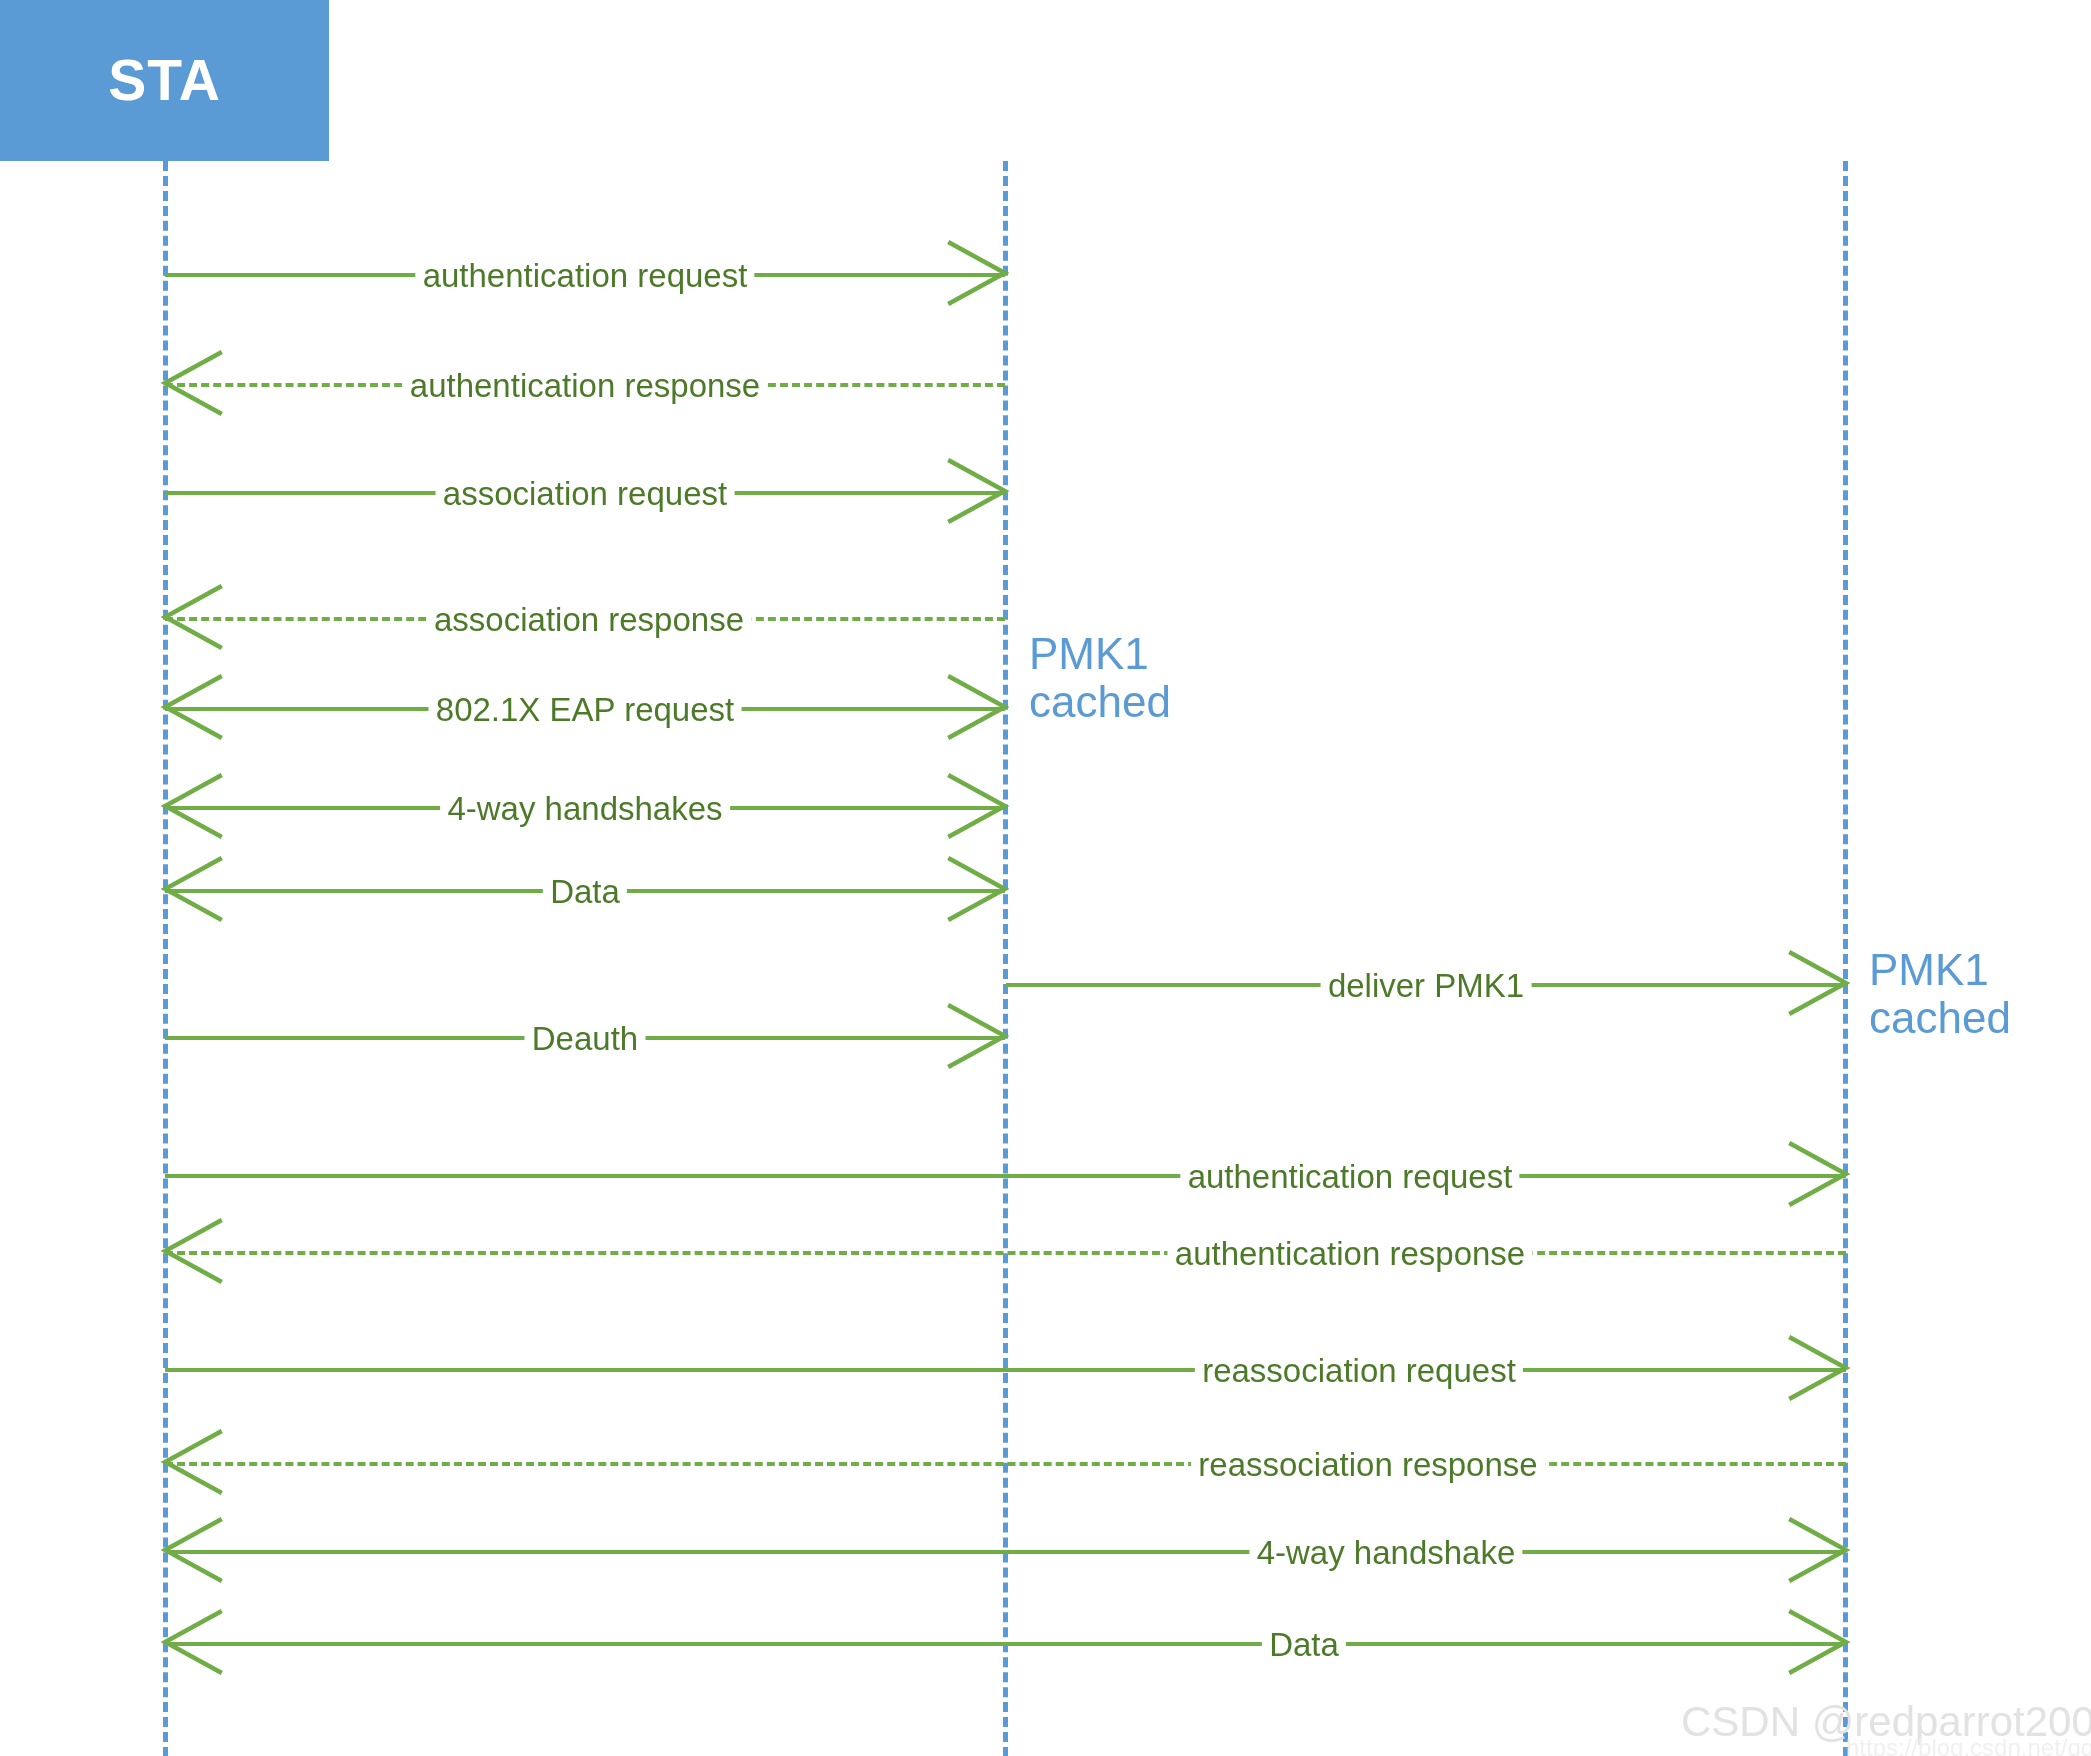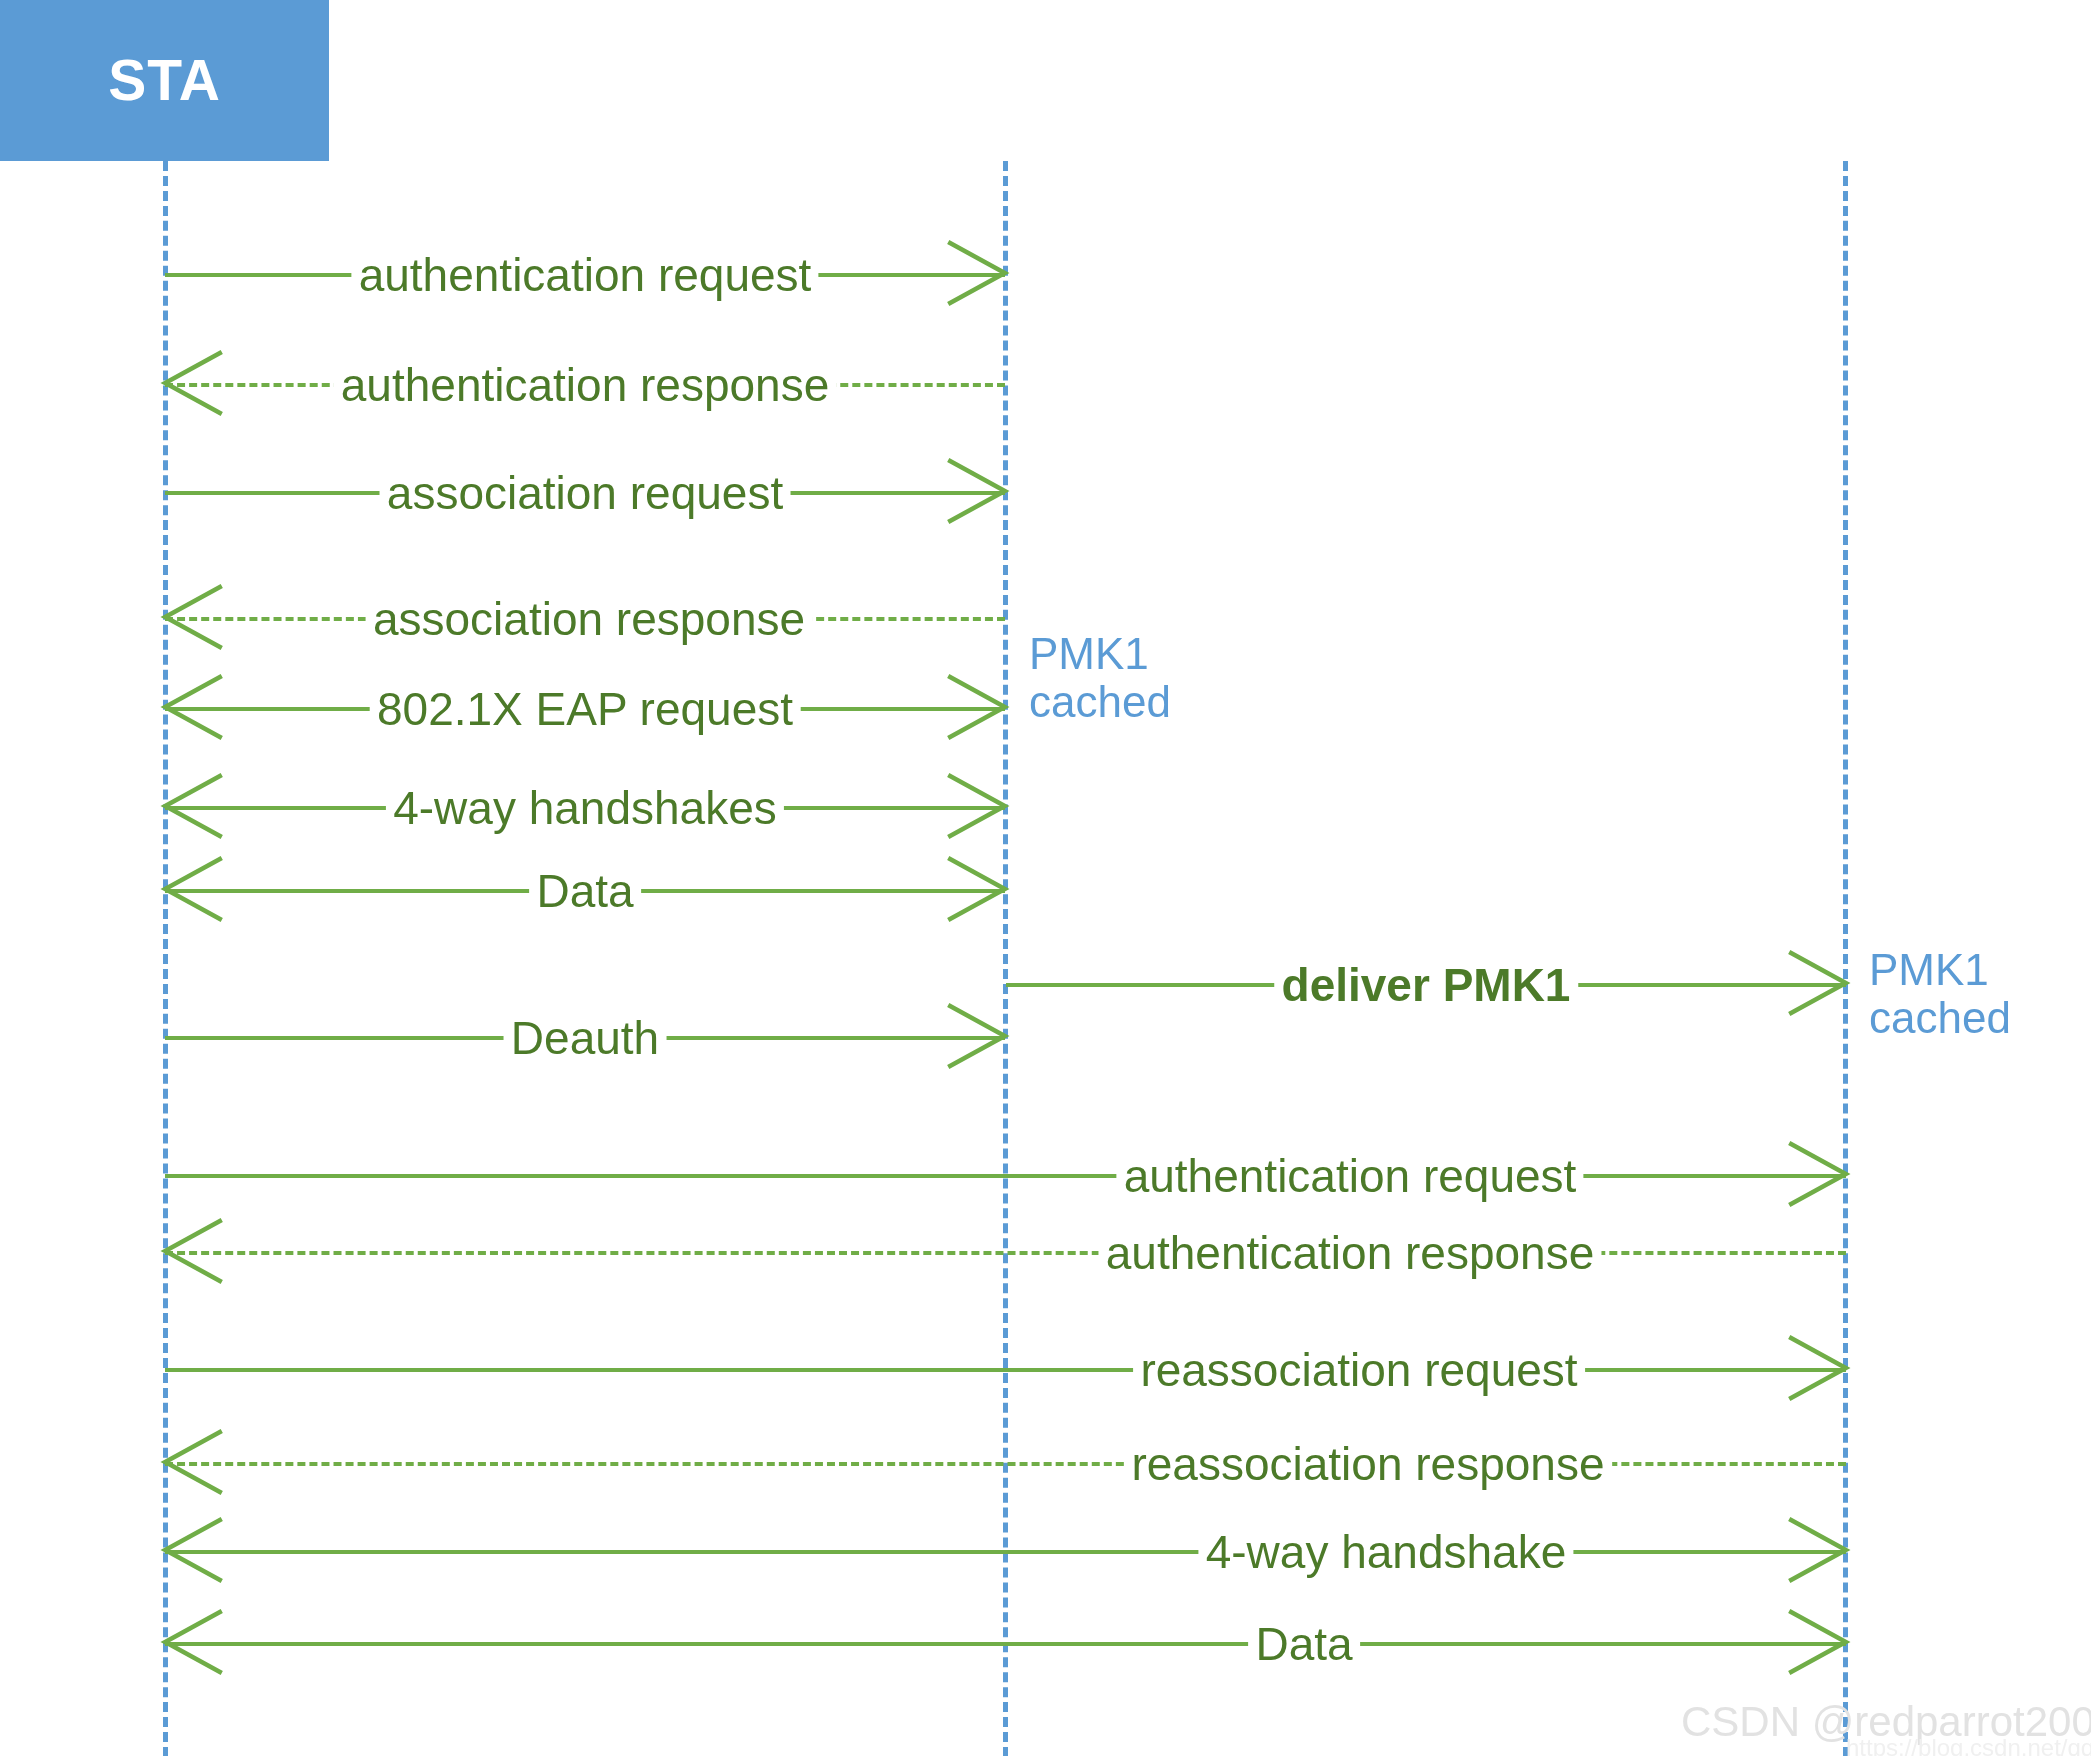--- a/index.html
+++ b/index.html
@@ -62,21 +62,21 @@
   .msg-line.dashed {
     border-top: 4.6px dashed #70ad47;
   }
   .msg-label {
     position: absolute;
     transform: translate(-50%, -50%);
     background: #ffffff;
     padding: 0 7.3px;
     color: #4c7a29;
     font-family: "Liberation Sans", sans-serif;
-    font-size: 46px;
+    font-size: 33px;
     line-height: 1;
     white-space: nowrap;
     user-select: none;
   }
   .arrowhead {
     position: absolute;
     top: 0;
     width: 0;
     height: 0;
     overflow: visible;
@@ -212,21 +212,21 @@
         </div>
         <div class="msg-label" style="left: 420px; top: 1.8px;">Data</div>
       </div>
       <div class="message" style="left: 1006px; top: 983px; width: 840px;">
         <div class="msg-line"></div>
         <div class="arrowhead right" style="left: 840px;">
           <svg width="57" height="62" viewBox="0 0 62 68">
             <path d="M 0 0 L 62 34 L 0 68" fill="none" stroke="#70ad47" stroke-width="5" stroke-linecap="butt" stroke-linejoin="miter"></path>
           </svg>
         </div>
-        <div class="msg-label" style="left: 420px; top: 1.8px; font-weight: bold;">deliver PMK1</div>
+        <div class="msg-label" style="left: 420px; top: 1.8px;">deliver PMK1</div>
       </div>
       <div class="message" style="left: 165px; top: 1036px; width: 840px;">
         <div class="msg-line"></div>
         <div class="arrowhead right" style="left: 840px;">
           <svg width="57" height="62" viewBox="0 0 62 68">
             <path d="M 0 0 L 62 34 L 0 68" fill="none" stroke="#70ad47" stroke-width="5" stroke-linecap="butt" stroke-linejoin="miter"></path>
           </svg>
         </div>
         <div class="msg-label" style="left: 420px; top: 1.8px;">Deauth</div>
       </div>

